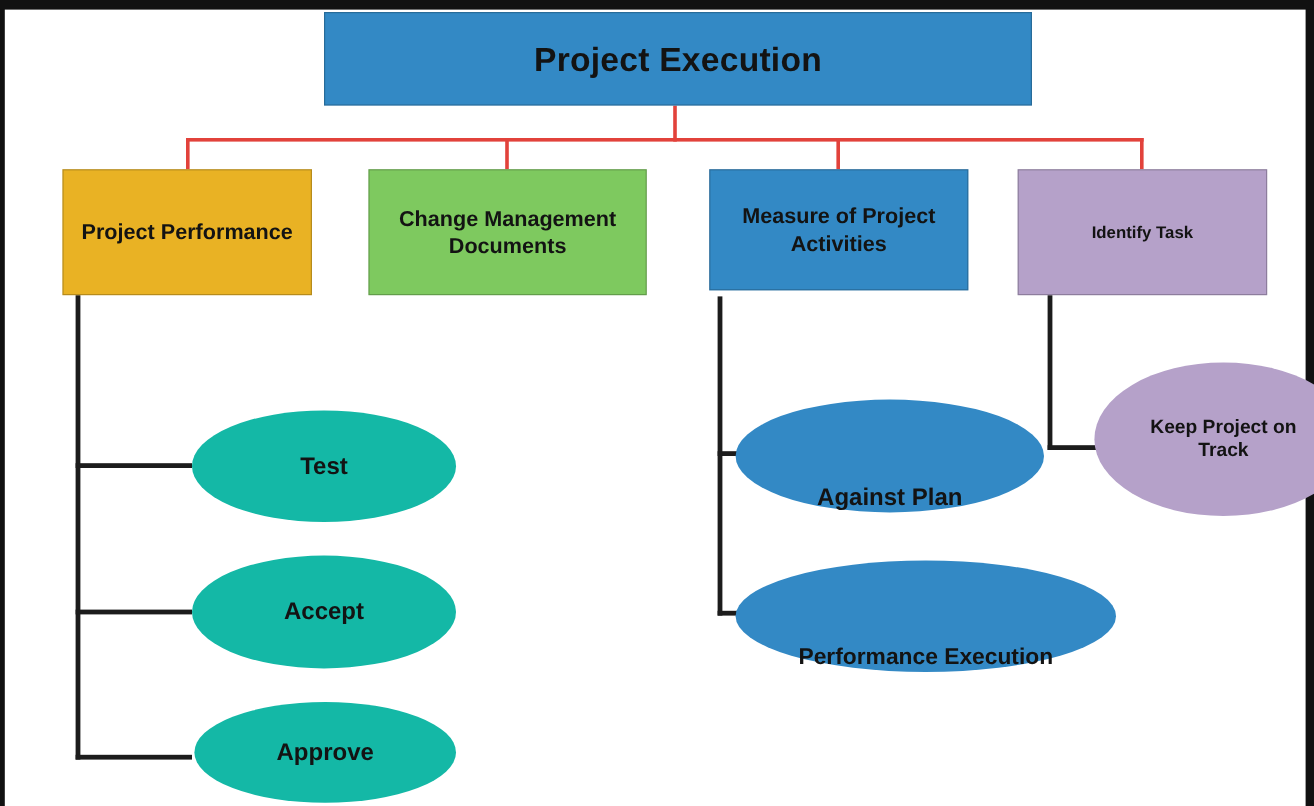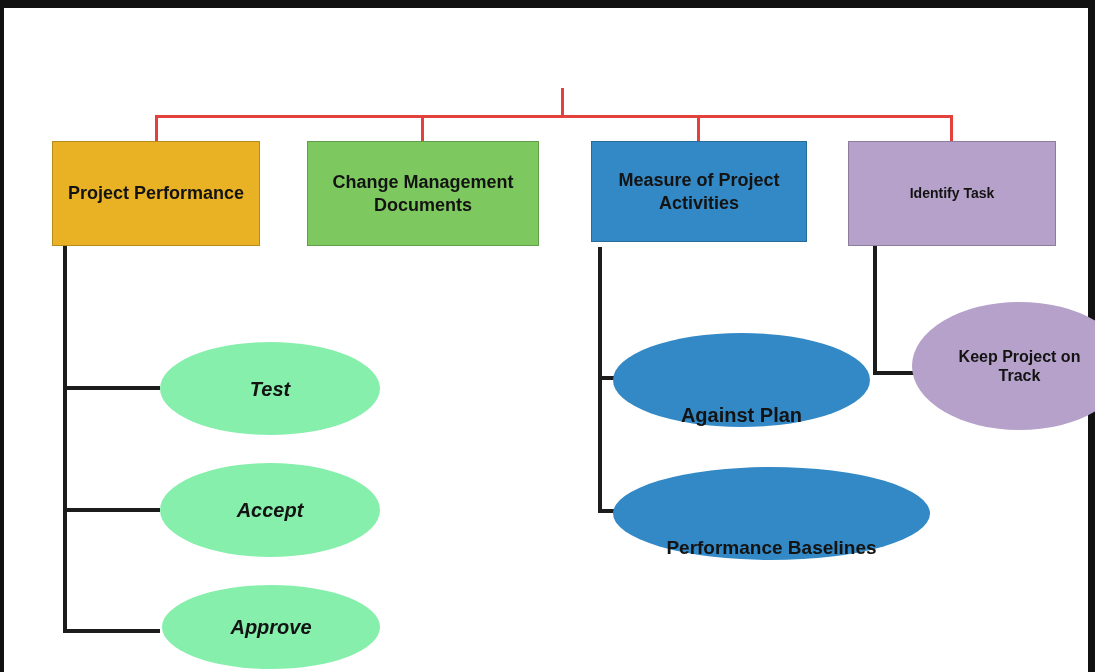--- a/index.html
+++ b/index.html
@@ -45,21 +45,21 @@
   .ellipse {
     position: absolute;
     display: flex;
     align-items: center;
     justify-content: center;
     text-align: center;
     font-weight: 700;
     border-radius: 50%;
     line-height: 1.2;
   }
-  .el-yellow { background: #86efac; font-style: italic; }
+  .el-yellow { background: #14b8a6; }
   .el-blue   { background: #3389c5; align-items: flex-end; }
   .el-purple { background: #b5a1c9; }
   .el-test     { left: 160px; top: 342px; width: 220px; height: 93px;  font-size: 20px; }
   .el-accept   { left: 160px; top: 463px; width: 220px; height: 94px;  font-size: 20px; }
   .el-approve  { left: 162px; top: 585px; width: 218px; height: 84px;  font-size: 20px; }
   .el-against  { left: 613px; top: 333px; width: 257px; height: 94px;  font-size: 20px; }
   .el-perf     { left: 613px; top: 467px; width: 257px; height: 93px;  font-size: 19px; padding: 0 30px; }
   .el-keep     { left: 912px; top: 302px; width: 155px; height: 128px; font-size: 16px; padding: 0 30px; }
 
   
@@ -103,20 +103,23 @@
   <div class="line black b-vert-1"></div>
   <div class="line black b-h-test"></div>
   <div class="line black b-h-accept"></div>
   <div class="line black b-h-approve"></div>
   <div class="line black b-vert-2"></div>
   <div class="line black b-h-against"></div>
   <div class="line black b-h-perf"></div>
   <div class="line black b-vert-3"></div>
   <div class="line black b-h-keep"></div>
 
+  <div class="box root-box">
+    <span>Project Execution</span>
+  </div>
 
   <div class="box box-deliverables">
     <span>Project Performance</span>
   </div>
   <div class="box box-change">
     <span>Change Management Documents</span>
   </div>
   <div class="box box-measure">
     <span>Measure of Project Activities</span>
   </div>
@@ -130,19 +133,19 @@
   <div class="ellipse el-yellow el-accept">
     <span>Accept</span>
   </div>
   <div class="ellipse el-yellow el-approve">
     <span>Approve</span>
   </div>
   <div class="ellipse el-blue el-against">
     <span>Against Plan</span>
   </div>
   <div class="ellipse el-blue el-perf">
-    <span>Performance Baselines</span>
+    <span>Performance Execution</span>
   </div>
   <div class="ellipse el-purple el-keep">
     <span>Keep Project on Track</span>
   </div>
 
 </div>
 
 </body></html>

